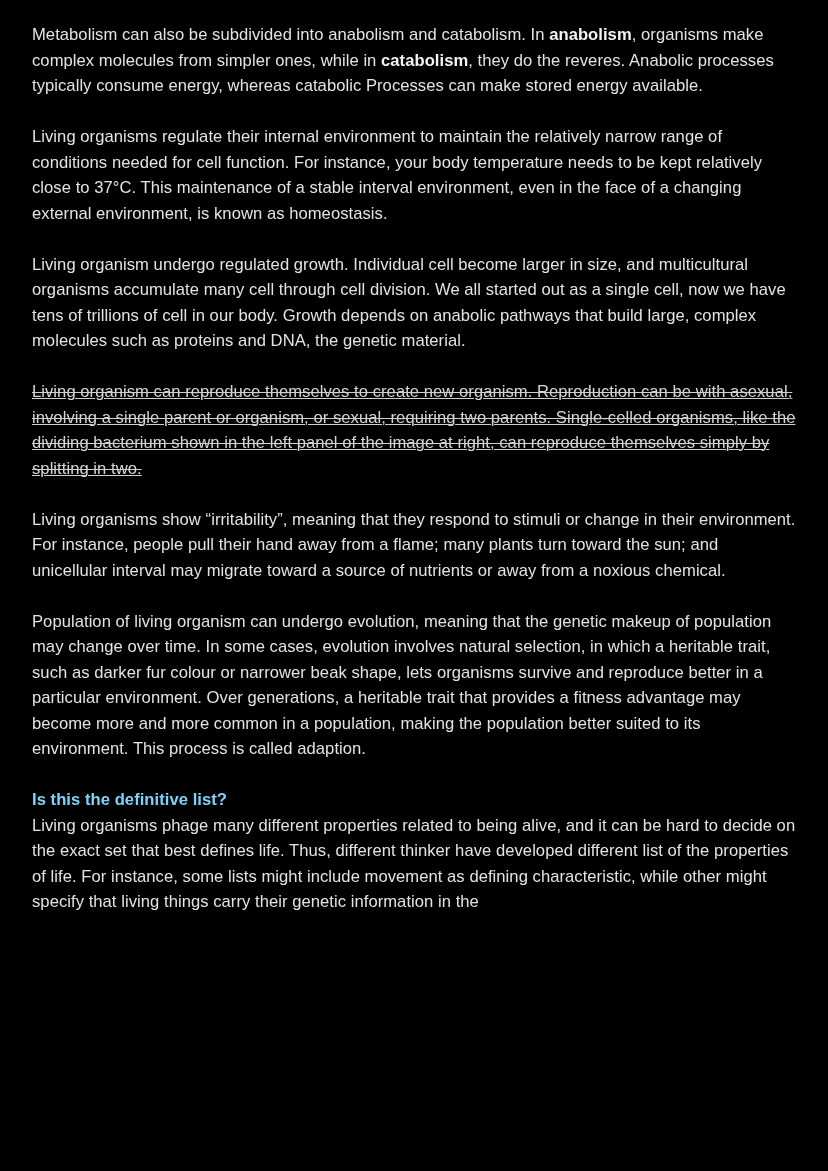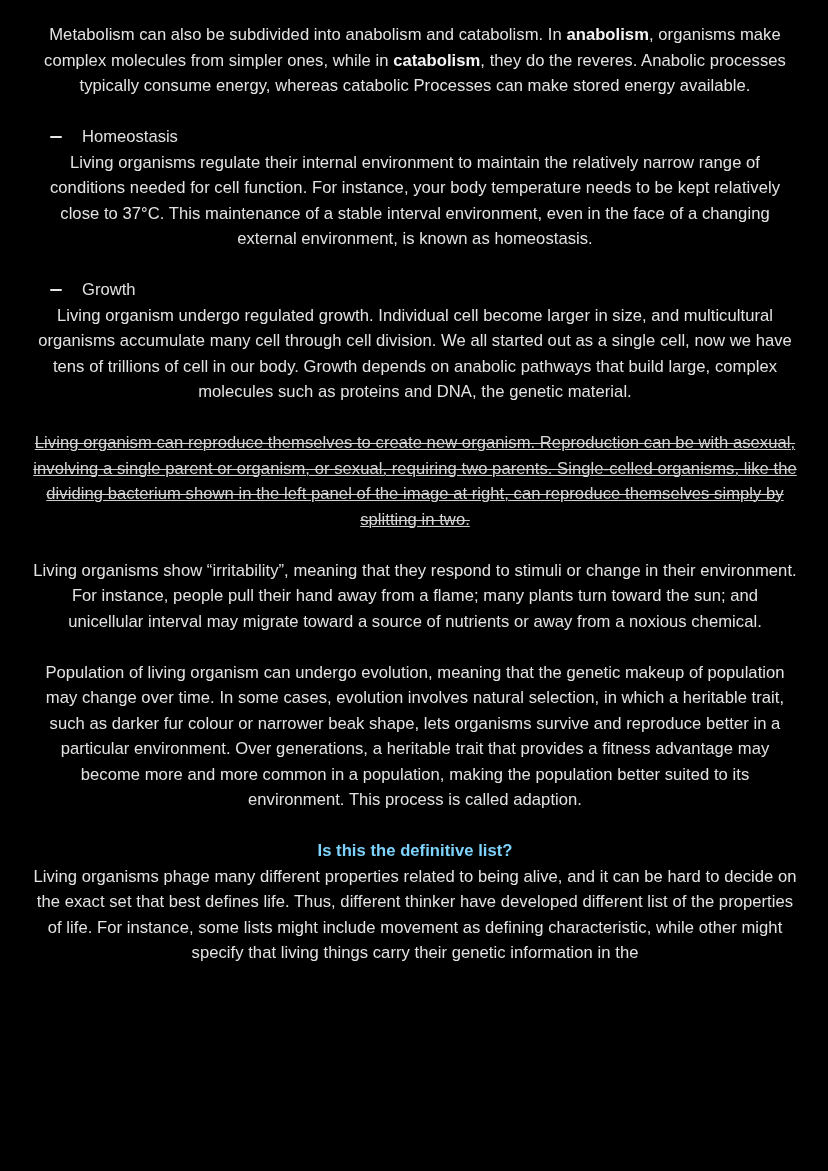--- a/index.html
+++ b/index.html
@@ -14,21 +14,20 @@
       font-family: "Liberation Sans", "DejaVu Sans", sans-serif;
       color: #e3e3e3;
       font-size: 16.6px;
       line-height: 25.5px;
     }
     .page {
       position: relative;
       padding: 22px 30px 0 32px;
       box-sizing: border-box;
       width: 828px;
-      text-align: center;
     }
     p {
       margin: 0;
       letter-spacing: 0.05px;
     }
     b { color: #f4f4f4; font-weight: bold; }
     .gap { height: 25.5px; }
     .bullet {
       display: flex;
       align-items: center;
@@ -57,32 +56,24 @@
   </style>
 </head>
 <body>
 
 <div class="page">
 
   <p><span>Metabolism can also be subdivided into anabolism and catabolism. In </span><b>anabolism</b><span>, organisms make complex molecules from simpler ones, while in </span><b>catabolism</b><span>, they do the reveres. Anabolic processes typically consume energy, whereas catabolic Processes can make stored energy available.</span></p>
 
   <div class="gap"></div>
 
-  <div class="bullet">
-    <span class="dash"></span>
-    <span>Homeostasis</span>
-  </div>
   <p>Living organisms regulate their internal environment to maintain the relatively narrow range of conditions needed for cell function. For instance, your body temperature needs to be kept relatively close to 37°C. This maintenance of a stable interval environment, even in the face of a changing external environment, is known as homeostasis.</p>
 
   <div class="gap"></div>
 
-  <div class="bullet">
-    <span class="dash"></span>
-    <span>Growth</span>
-  </div>
   <p>Living organism undergo regulated growth. Individual cell become larger in size, and multicultural organisms accumulate many cell through cell division. We all started out as a single cell, now we have tens of trillions of cell in our body. Growth depends on anabolic pathways that build large, complex molecules such as proteins and DNA, the genetic material.</p>
 
   <div class="gap"></div>
 
   <p><span class="struck">Living organism can reproduce themselves to create new organism. Reproduction can be with asexual, involving a single parent or organism, or sexual, requiring two parents. Single-celled organisms, like the dividing bacterium shown in the left panel of the image at right, can reproduce themselves simply by splitting in two.</span></p>
 
   <div class="gap"></div>
 
   <p>Living organisms show “irritability”, meaning that they respond to stimuli or change in their environment. For instance, people pull their hand away from a flame; many plants turn toward the sun; and unicellular interval may migrate toward a source of nutrients or away from a noxious chemical.</p>
 

